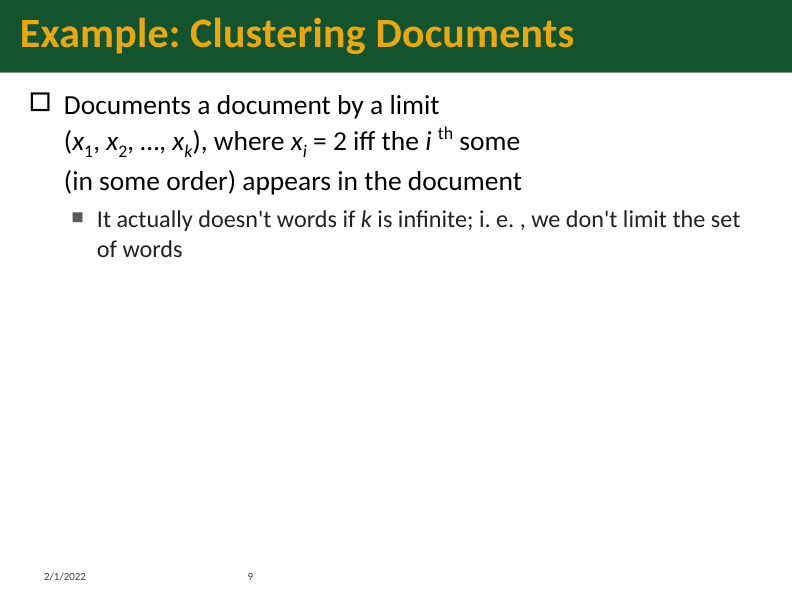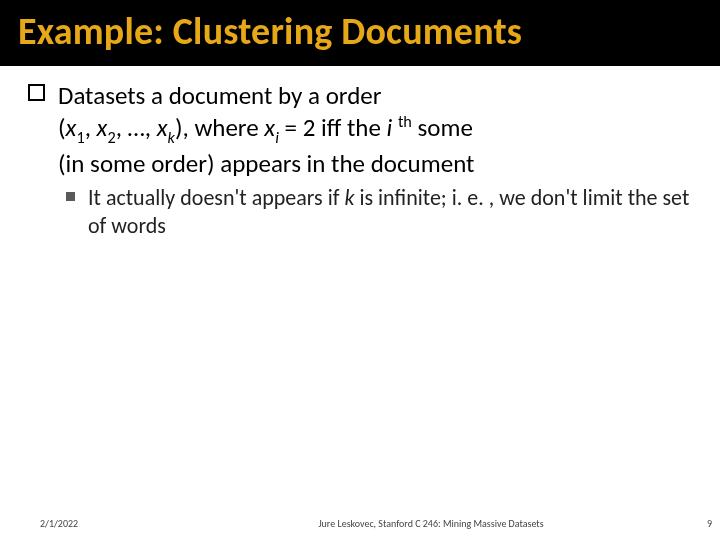--- a/index.html
+++ b/index.html
@@ -1,18 +1,18 @@
 <!DOCTYPE html>
 <html><head>
 <meta charset="utf-8">
 <style>
   * { margin: 0; padding: 0; box-sizing: border-box; }
   html, body { width: 720px; height: 540px; font-family: Calibri, "Segoe UI", Arial, sans-serif; background: #fff; color: #000; }
   .slide { width: 720px; height: 540px; position: relative; display: flex; flex-direction: column; }
-  .title-bar { background: #000000; padding: 8px 18px 12px 18px; }
+  .title-bar { background: #14532d; padding: 8px 18px 12px 18px; }
   .title-bar h1 { color: #e6a817; font-size: 38px; font-weight: 700; letter-spacing: 0.2px; }
   .body { padding: 14px 28px 0 28px; flex: 1; }
   .bullet1 { font-size: 25px; line-height: 1.28; margin-bottom: 4px; position: relative; padding-left: 30px; }
   .bullet1 .box { position: absolute; left: 0; top: 4px; width: 17px; height: 17px; border: 2px solid #000; }
   .bullet2 { font-size: 22px; line-height: 1.28; position: relative; padding-left: 60px; margin-top: 2px; margin-bottom: 8px; color: #222; }
   .bullet2 .sq { position: absolute; left: 38px; top: 8px; width: 9px; height: 9px; background: #5a5a5a; }
   .i { font-style: italic; }
   sub { font-size: 0.65em; vertical-align: sub; position: relative; top: 1px; }
   sup { font-size: 0.65em; vertical-align: super; }
   .footer { position: absolute; bottom: 10px; left: 16px; width: 100%; display: flex; align-items: center; font-size: 10px; color: #444; padding: 0 24px; }
@@ -27,35 +27,34 @@
 
   <div class="title-bar">
     <h1>Example: Clustering Documents</h1>
   </div>
 
   <div class="body">
 
     <div class="bullet1">
       <span class="box"></span>
       <span>
-        <span>Datasets</span><span> a document by a order</span><br>
+        <span>Documents</span><span> a document by a limit</span><br>
         <span>(</span><span class="i">x</span><sub>1</sub><span>, </span><span class="i">x</span><sub>2</sub><span>, …, </span><span class="i">x</span><sub class="i">k</sub><span>), where </span><span class="i">x</span><sub class="i">i</sub><span> = 2 iff the </span><span class="i">i </span><sup>th</sup><span> some</span><br>
         <span>(in some order) appears in the document</span>
       </span>
     </div>
 
     <div class="bullet2">
       <span class="sq"></span>
       <span>
-        <span>It actually doesn't appears if </span><span class="i">k</span><span> is infinite; i. e. , we don't limit the set of words</span>
+        <span>It actually doesn't words if </span><span class="i">k</span><span> is infinite; i. e. , we don't limit the set of words</span>
       </span>
     </div>
 
 
   </div>
 
   <div class="footer">
     <div class="date">2/1/2022</div>
-    <div class="mid">Jure Leskovec, Stanford C 246: Mining Massive Datasets</div>
     <div class="num">9</div>
   </div>
 
 </div>
 
 </body></html>

